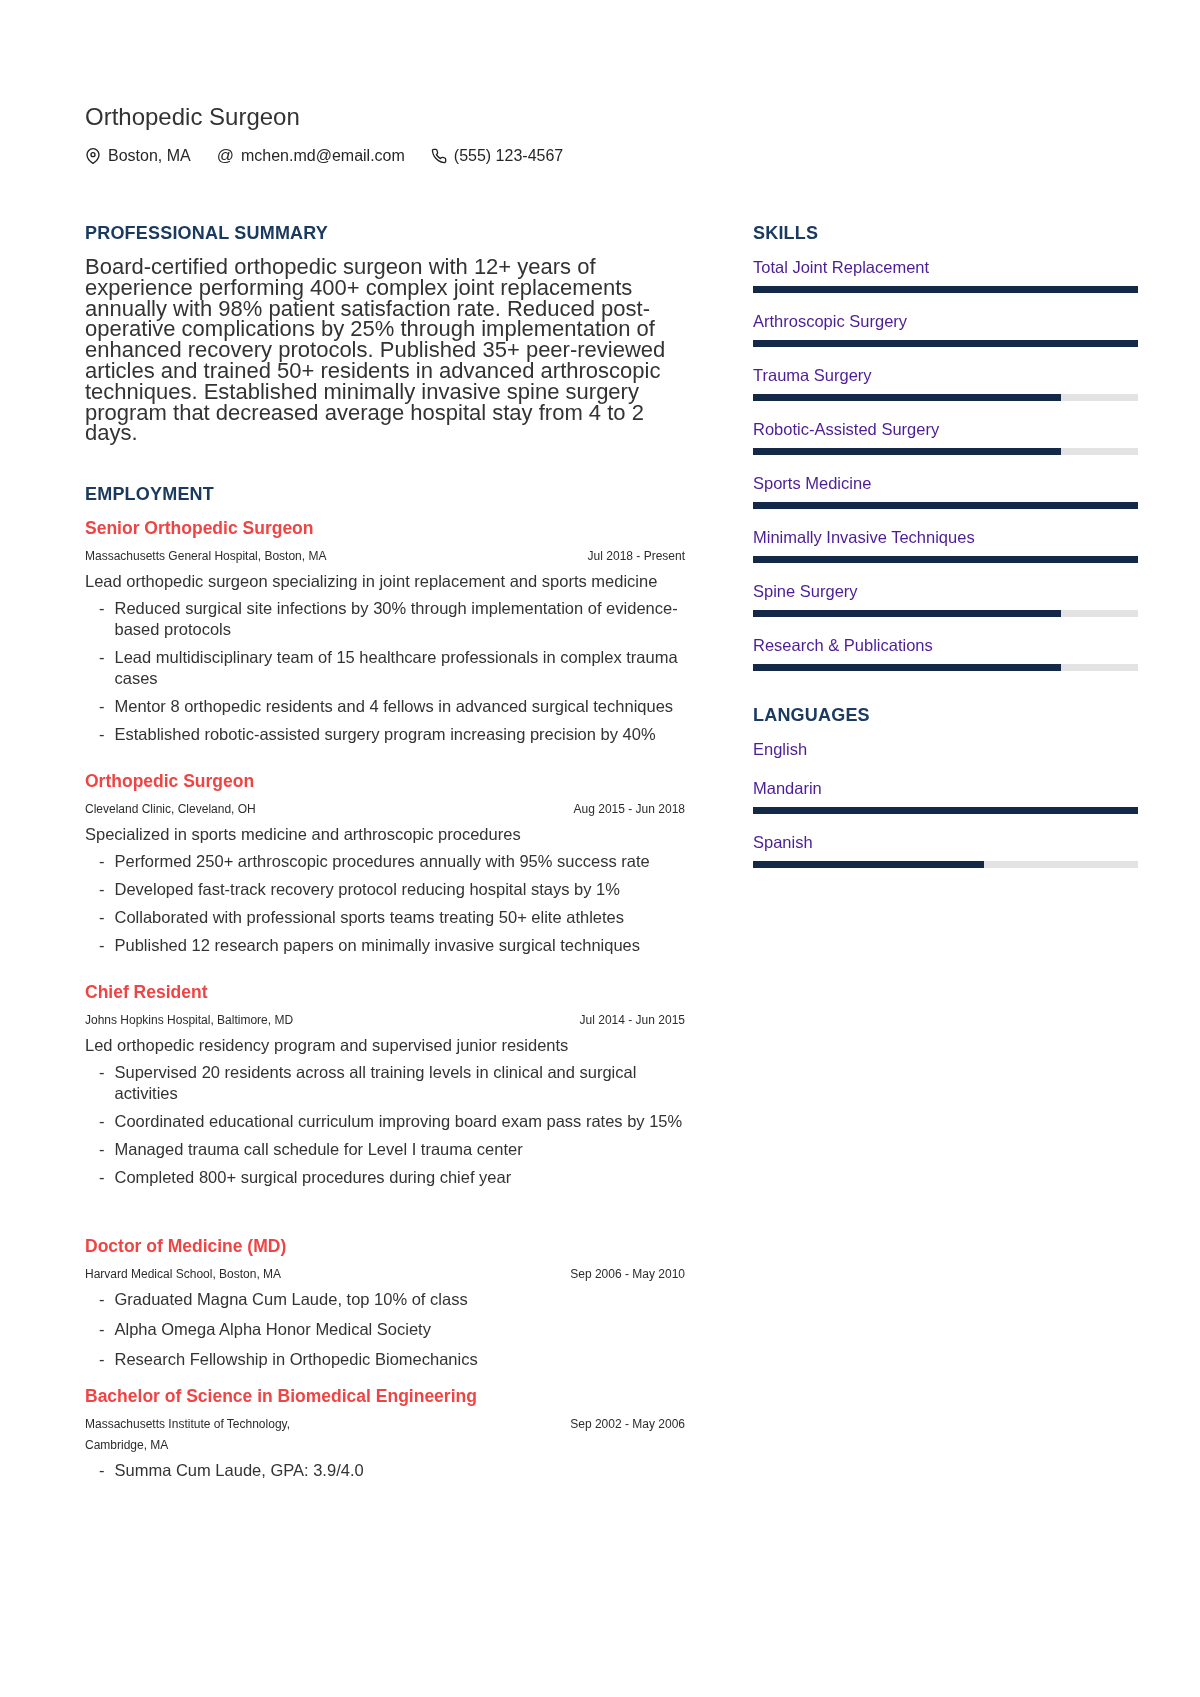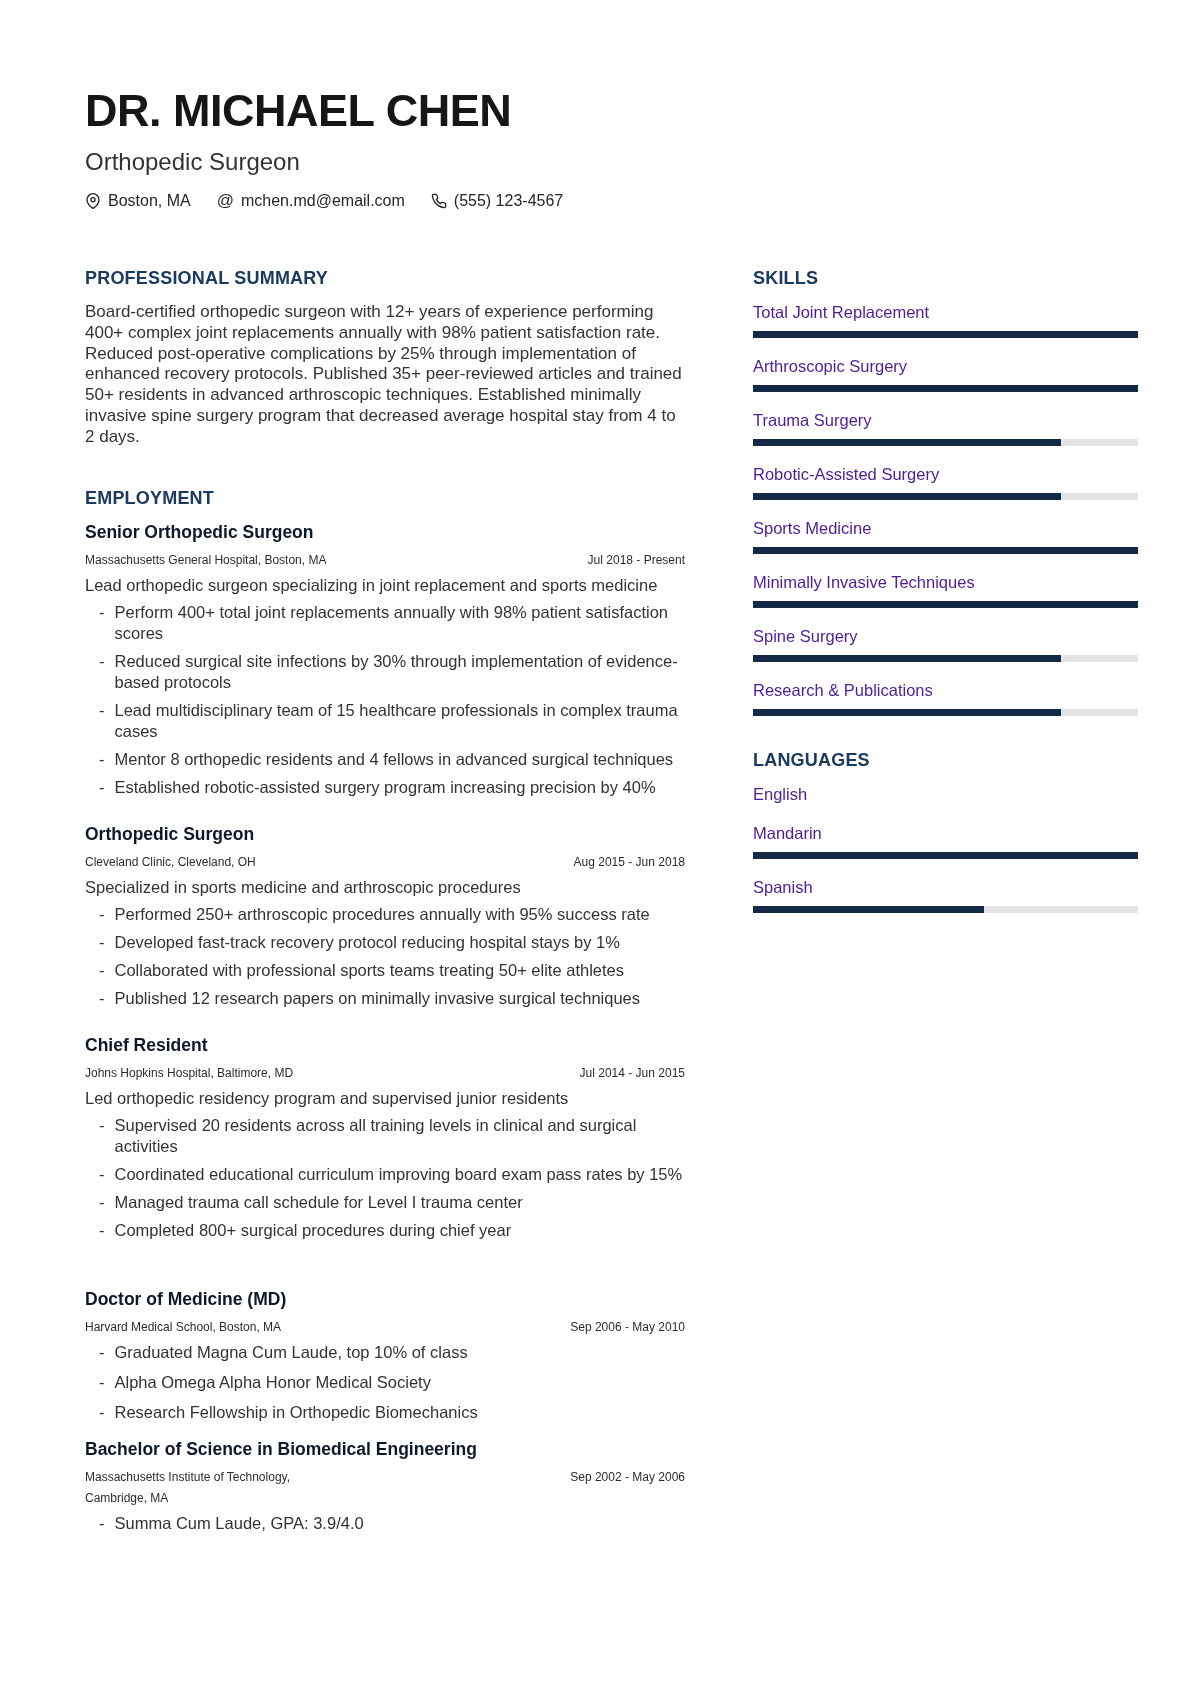--- a/index.html
+++ b/index.html
@@ -52,33 +52,33 @@
   h2 {
     font-size: 18px;
     font-weight: 700;
     letter-spacing: 0.2px;
     color: #1b3a60;
     line-height: 21px;
     margin-bottom: 13px;
   }
   
   .summary-text {
-    font-size: 17px;
+    font-size: 22px;
     line-height: 20.8px;
     color: #333333;
   }
   
   .section-employment { margin-top: 40px; }
   .section-education { margin-top: 48px; }
   .entry { margin-top: 26px; }
   .entry:first-of-type { margin-top: 0; }
   h3 {
     font-size: 17.5px;
     font-weight: 700;
-    color: #0f172a;
+    color: #ef4444;
     line-height: 21px;
     margin-bottom: 7px;
   }
   .meta {
     display: flex;
     justify-content: space-between;
     align-items: flex-start;
     font-size: 12px;
     color: #2c2c2c;
     line-height: 21px;
@@ -123,21 +123,20 @@
   }
   .section-languages { margin-top: 34px; }
   .skill.no-bar { margin-bottom: 18px; }
 </style>
 </head>
 <body>
 
 <div class="page">
 
   <header>
-    <h1>DR. MICHAEL CHEN</h1>
     <div class="subtitle">Orthopedic Surgeon</div>
     <div class="contact">
       <span class="c-item">
         <svg width="16" height="16" viewBox="0 0 24 24" fill="none" stroke="#222222" stroke-width="2" stroke-linecap="round" stroke-linejoin="round">
             <path d="M21 10c0 7-9 13-9 13s-9-6-9-13a9 9 0 0 1 18 0z"></path>
             <circle cx="12" cy="10" r="3"></circle>
           </svg>
         <span>Boston, MA</span>
       </span>
       <span class="c-item">
@@ -167,23 +166,20 @@
 
         <article class="entry">
           <h3>Senior Orthopedic Surgeon</h3>
           <div class="meta">
             <span>Massachusetts General Hospital, Boston, MA</span>
             <span class="date">Jul 2018 - Present</span>
           </div>
           <div class="desc">Lead orthopedic surgeon specializing in joint replacement and sports medicine</div>
           <div class="bullets">
             <div class="bullet">
-                <span>Perform 400+ total joint replacements annually with 98% patient satisfaction scores</span>
-              </div>
-            <div class="bullet">
                 <span>Reduced surgical site infections by 30% through implementation of evidence-based protocols</span>
               </div>
             <div class="bullet">
                 <span>Lead multidisciplinary team of 15 healthcare professionals in complex trauma cases</span>
               </div>
             <div class="bullet">
                 <span>Mentor 8 orthopedic residents and 4 fellows in advanced surgical techniques</span>
               </div>
             <div class="bullet">
                 <span>Established robotic-assisted surgery program increasing precision by 40%</span>

